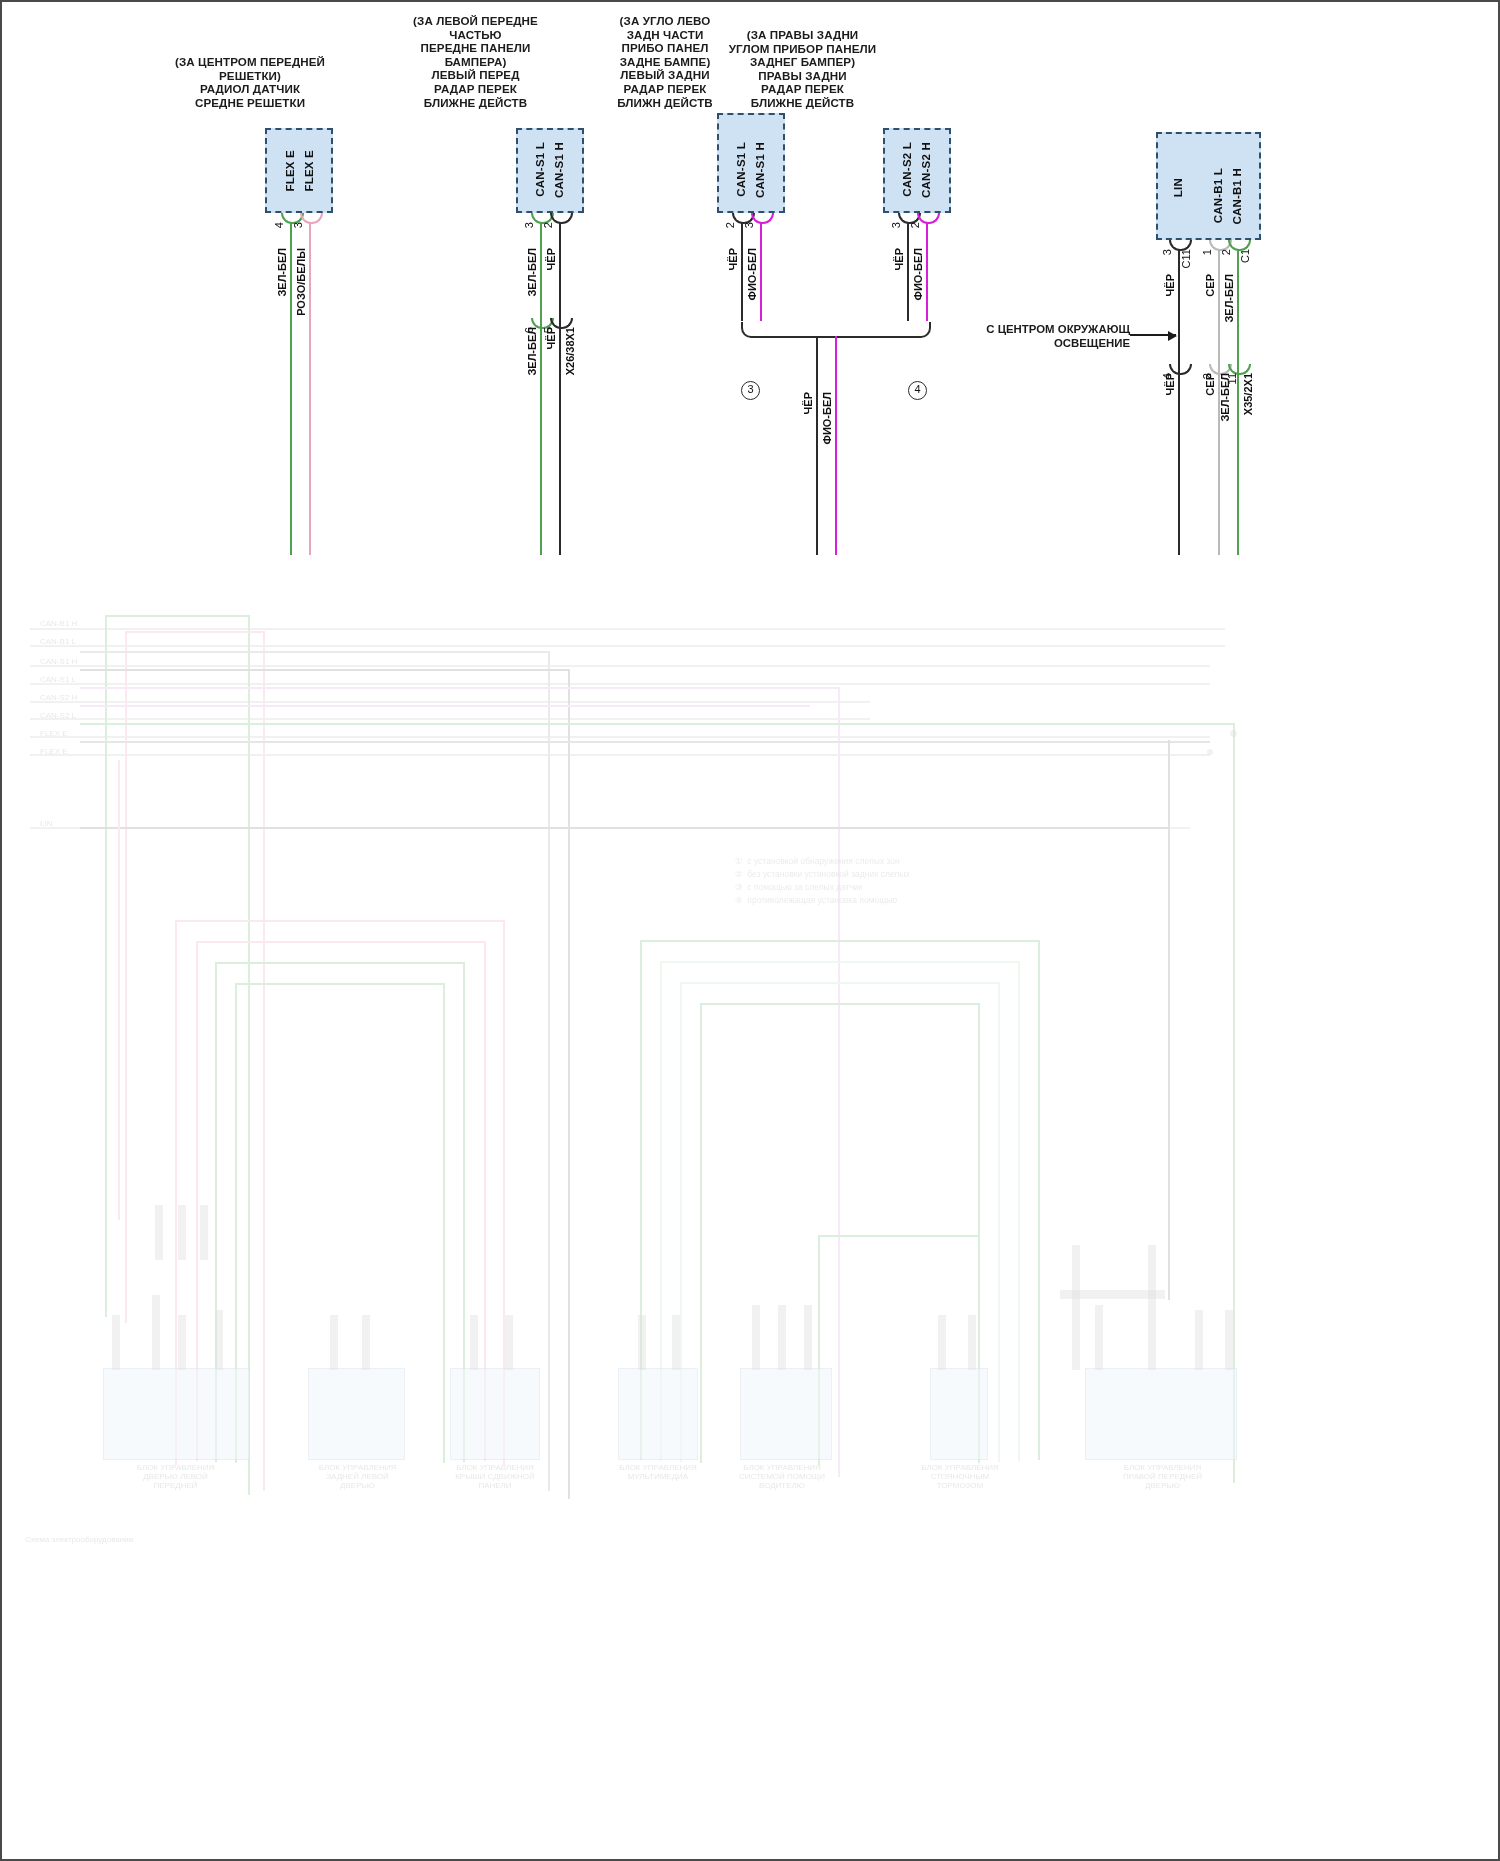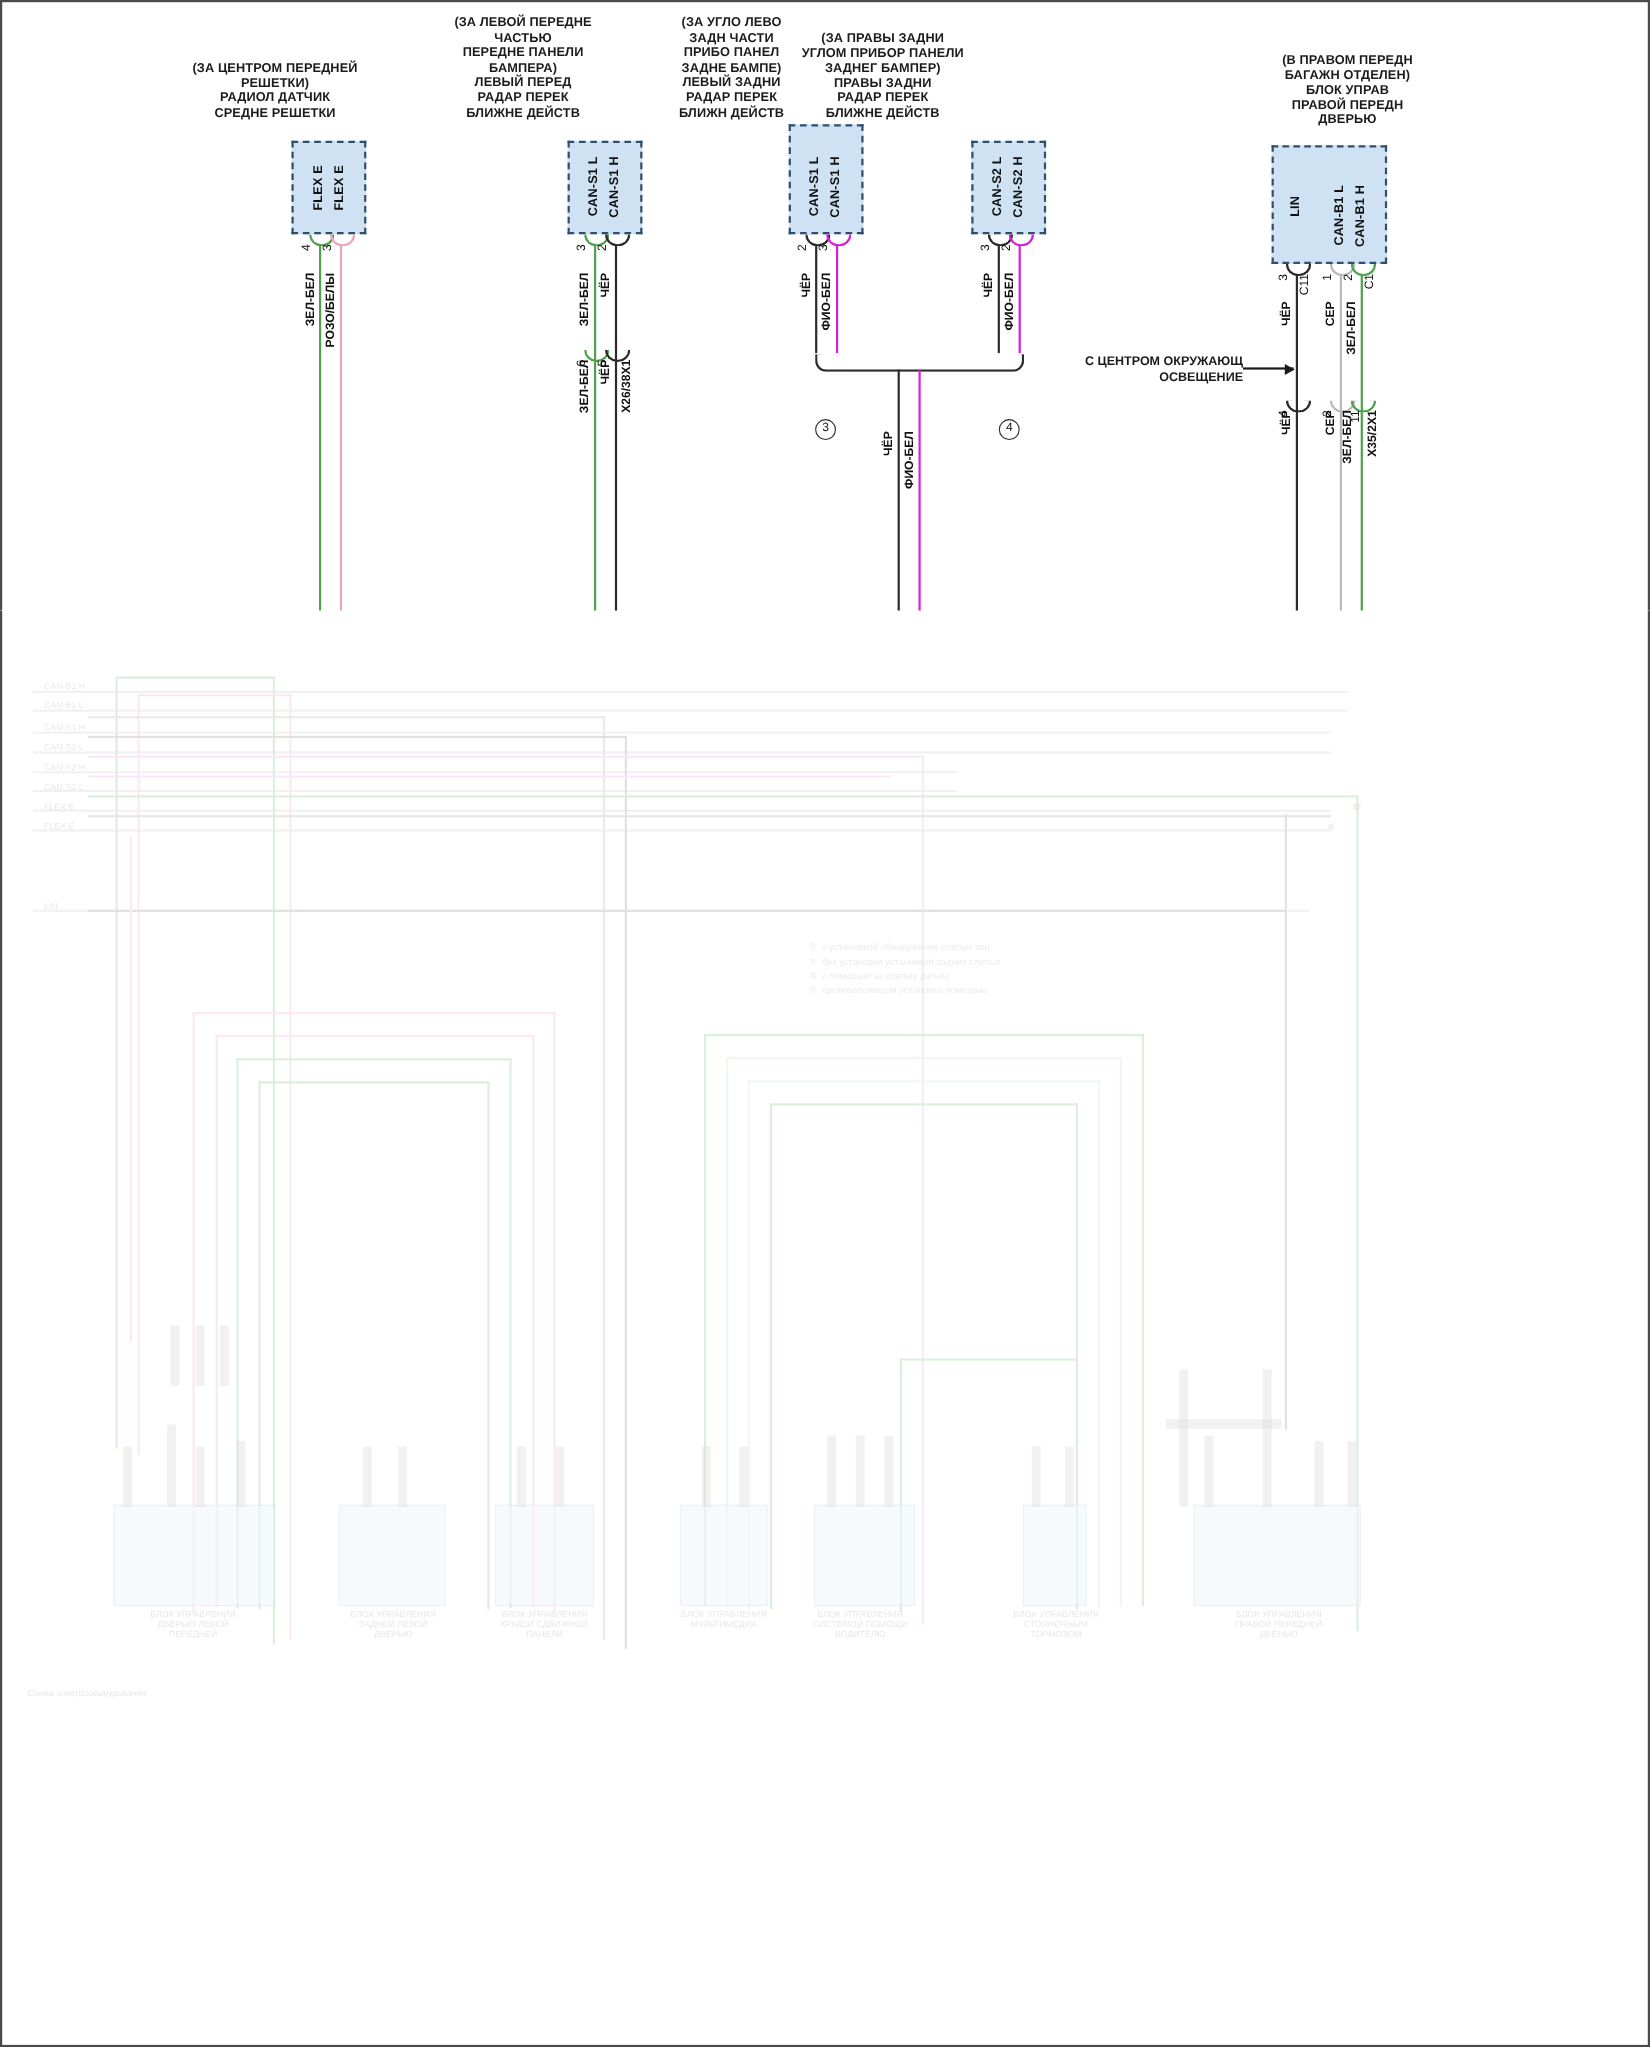--- a/index.html
+++ b/index.html
@@ -140,25 +140,20 @@
   <div class="vtxt" style="left:912px;top:248px;">ФИО-БЕЛ</div>
 
   <div class="brace" style="left:741px;top:322px;width:186px;"></div>
   <div class="wire w-blk" style="left:816px;top:336px;height:219px;"></div>
   <div class="wire w-mag" style="left:835px;top:336px;height:219px;"></div>
   <div class="vtxt" style="left:802px;top:392px;">ЧЁР</div>
   <div class="vtxt" style="left:821px;top:392px;">ФИО-БЕЛ</div>
   <div class="circnum" style="left:741px;top:381px;">3</div>
   <div class="circnum" style="left:908px;top:381px;">4</div>
 
-  <div class="cap" style="left:1120px;top:48px;width:210px;">(В ПРАВОМ ПЕРЕДН
-БАГАЖН ОТДЕЛЕН)
-БЛОК УПРАВ
-ПРАВОЙ ПЕРЕДН
-ДВЕРЬЮ</div>
   <div class="box" style="left:1156px;top:132px;width:105px;height:108px;"></div>
   <div class="pin-lbl" style="left:1172px;top:178px;">LIN</div>
   <div class="pin-lbl" style="left:1212px;top:168px;">CAN-B1 L</div>
   <div class="pin-lbl" style="left:1231px;top:168px;">CAN-B1 H</div>
   <div class="arc" style="left:1169px;top:240px;"></div>
   <div class="arc arc-y" style="left:1209px;top:240px;"></div>
   <div class="arc arc-g" style="left:1228px;top:240px;"></div>
   <div class="vnum" style="left:1161px;top:249px;">3</div>
   <div class="vnum" style="left:1180px;top:249px;">C11</div>
   <div class="vnum" style="left:1201px;top:249px;">1</div>

